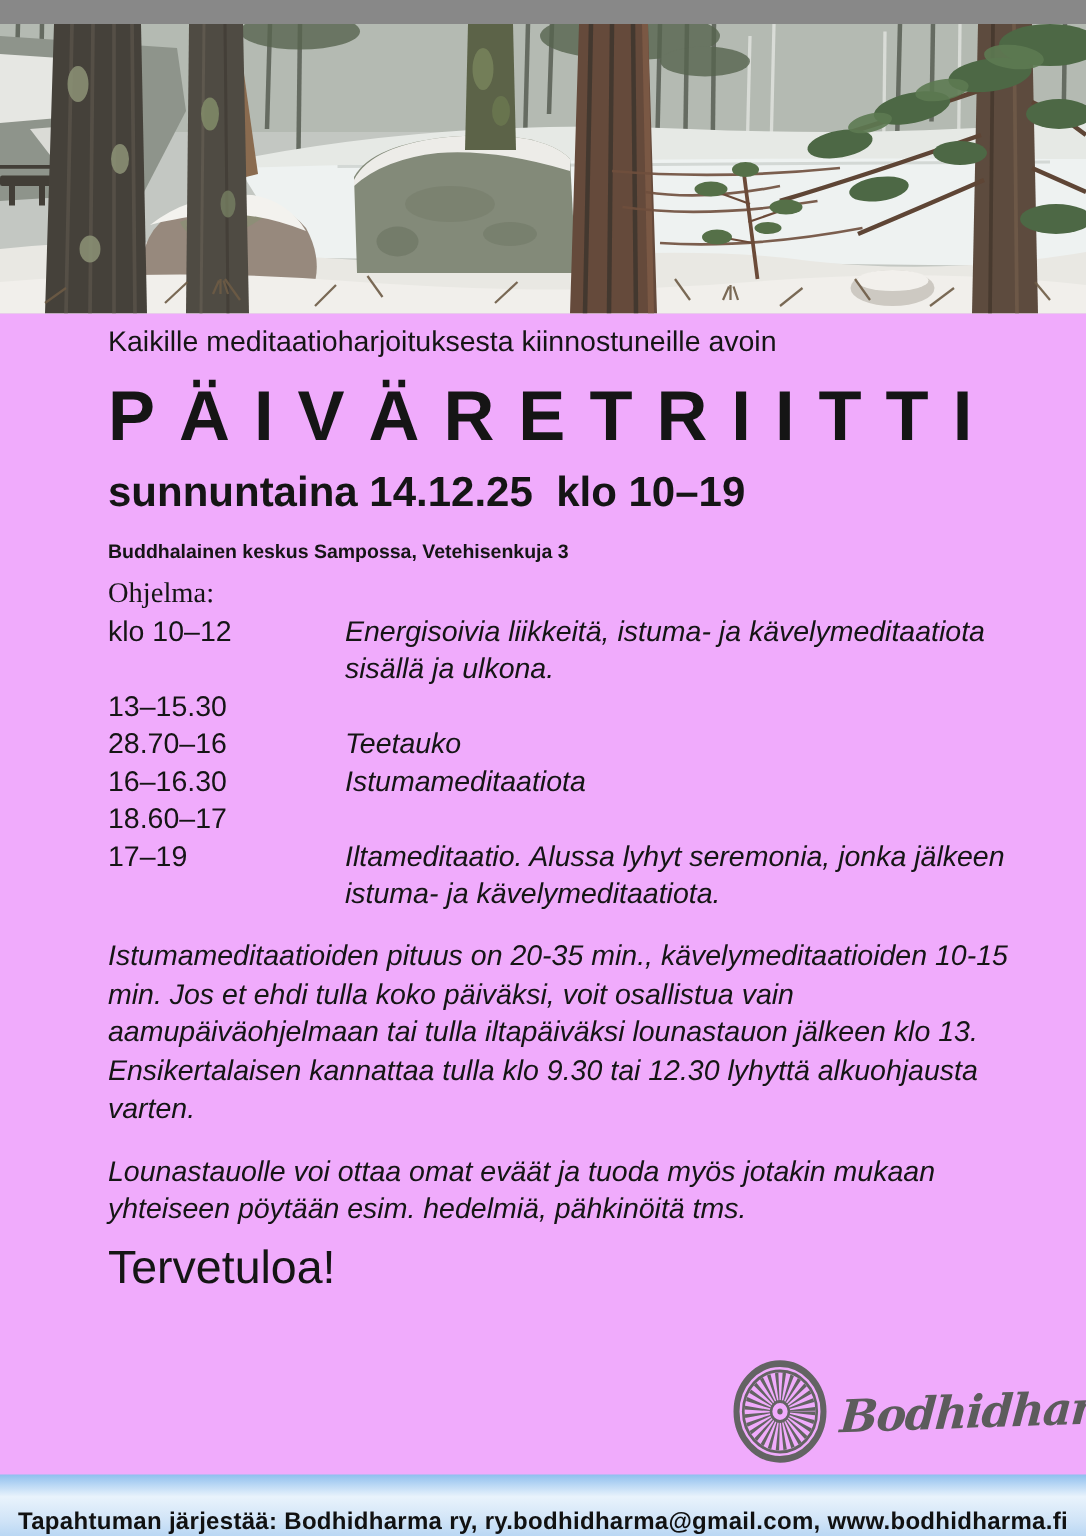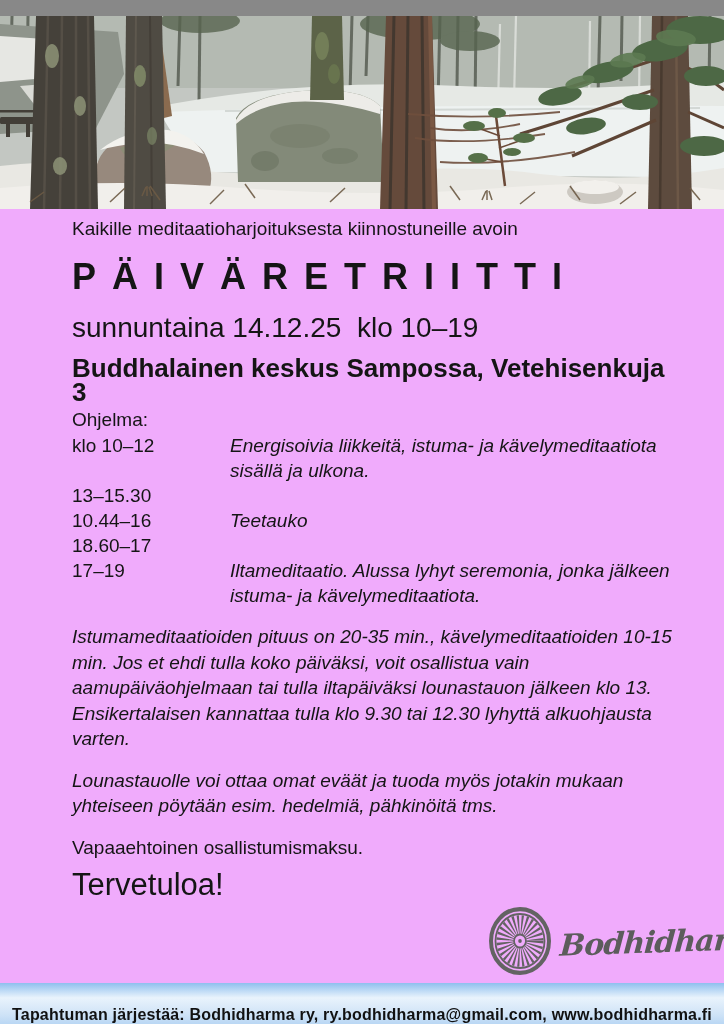--- a/index.html
+++ b/index.html
@@ -6,26 +6,26 @@
   .flyer {
     position:relative; width:724px; height:1024px; margin:16px auto;
     background:#f0abfc; overflow:hidden;
     font-family:"Liberation Sans", sans-serif; color:#151515;
   }
   .hero { display:block; width:724px; height:193px; }
   .content { padding:7px 50px 0 72px; font-size:19px; line-height:25px; }
   .prewrap { white-space:pre-line;font-style:italic; }
   .intro { margin:0; }
   .title {
-    margin:14px 0 0; font-size:36px; font-weight:bold; line-height:44px;
+    margin:14px 0 0; font-size:47px; font-weight:bold; line-height:44px;
     letter-spacing:16px; white-space:nowrap;
   }
-  .subtitle { margin:12px 0 0; font-size:28px; font-weight:normal; line-height:34px; white-space:pre; }
-  .venue { margin:11px 0 0; font-size:26px; font-weight:bold; line-height:24px; }
-  .prog-heading { margin:3px 0 0; line-height:26px; }
+  .subtitle { margin:12px 0 0; font-size:28px; font-weight:bold; line-height:34px; white-space:pre; }
+  .venue { margin:11px 0 0; font-size:13px; font-weight:bold; line-height:24px; }
+  .prog-heading { margin:3px 0 0; line-height:26px;font-family:Liberation Serif, serif; }
   .program { margin:0; }
   .prog-row { display:grid; grid-template-columns:158px 1fr; }
   .prog-row .time, .prog-row .activity { line-height:25px; }
   .para { margin:16px 0 0; line-height:25.5px; }
   .fee { margin:16px 0 0; line-height:25.5px; }
   .closing { margin:6px 0 0; font-size:31px; line-height:38px; }
   .logo {
     position:absolute; left:487px; top:886px; width:226px; height:78px;
     display:flex; align-items:center; gap:7px;
   }
@@ -214,41 +214,44 @@
     <div class="program">
       <div class="prog-row">
         <div class="time">klo 10–12</div>
         <div class="activity prewrap">Energisoivia liikkeitä, istuma- ja kävelymeditaatiota
 sisällä ja ulkona.</div>
       </div>
       <div class="prog-row">
         <div class="time">13–15.30</div>
       </div>
       <div class="prog-row">
-        <div class="time">10.44–16</div>
+        <div class="time">28.70–16</div>
         <div class="activity prewrap">Teetauko</div>
+      </div>
+      <div class="prog-row">
+        <div class="time">16–16.30</div>
+        <div class="activity prewrap">Istumameditaatiota</div>
       </div>
       <div class="prog-row">
         <div class="time">18.60–17</div>
       </div>
       <div class="prog-row">
         <div class="time">17–19</div>
         <div class="activity prewrap">Iltameditaatio. Alussa lyhyt seremonia, jonka jälkeen
 istuma- ja kävelymeditaatiota.</div>
       </div>
     </div>
 
     <p class="para prewrap">Istumameditaatioiden pituus on 20-35 min., kävelymeditaatioiden 10-15
 min. Jos et ehdi tulla koko päiväksi, voit osallistua vain
 aamupäiväohjelmaan tai tulla iltapäiväksi lounastauon jälkeen klo 13.
 Ensikertalaisen kannattaa tulla klo 9.30 tai 12.30 lyhyttä alkuohjausta
 varten.</p>
     <p class="para prewrap">Lounastauolle voi ottaa omat eväät ja tuoda myös jotakin mukaan
 yhteiseen pöytään esim. hedelmiä, pähkinöitä tms.</p>
-    <p class="fee">Vapaaehtoinen osallistumismaksu.</p>
     <div class="closing">Tervetuloa!</div>
   </div>
 
   <div class="logo">
     <svg class="logo-wheel" width="66" height="74" viewBox="0 0 66 74" aria-hidden="true">
       <g transform="translate(33,37) scale(1,1.1)" fill="none" stroke="#636363">
         <circle r="29" stroke-width="4"></circle>
         <circle r="24.5" stroke-width="1.8"></circle>
         <circle r="15" stroke-width="17" stroke-dasharray="1.5 1.9"></circle>
         <circle r="6" stroke-width="1.8"></circle>

